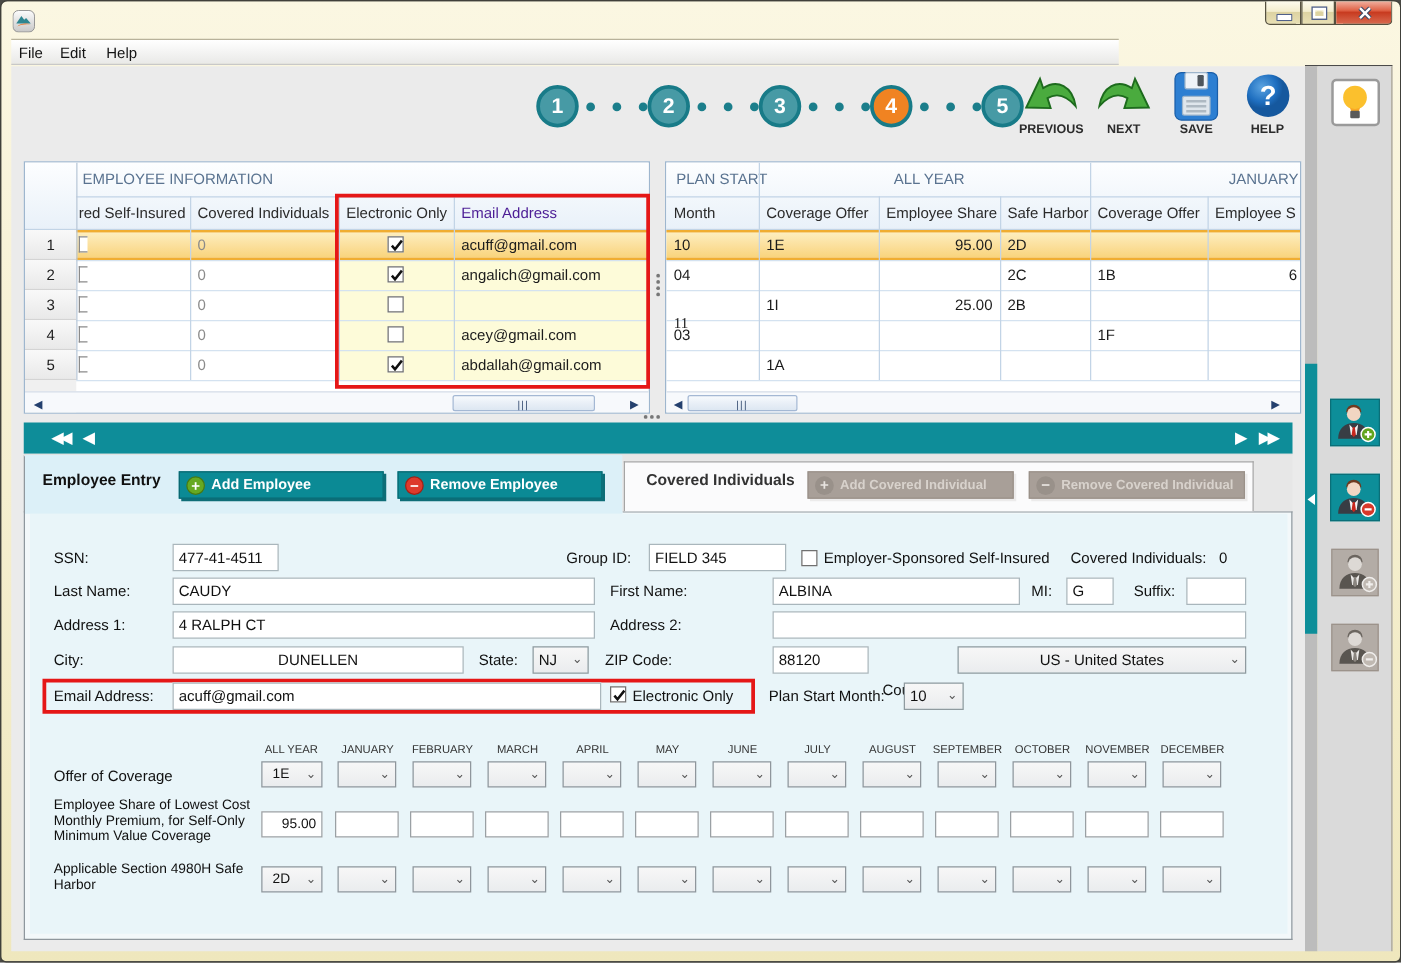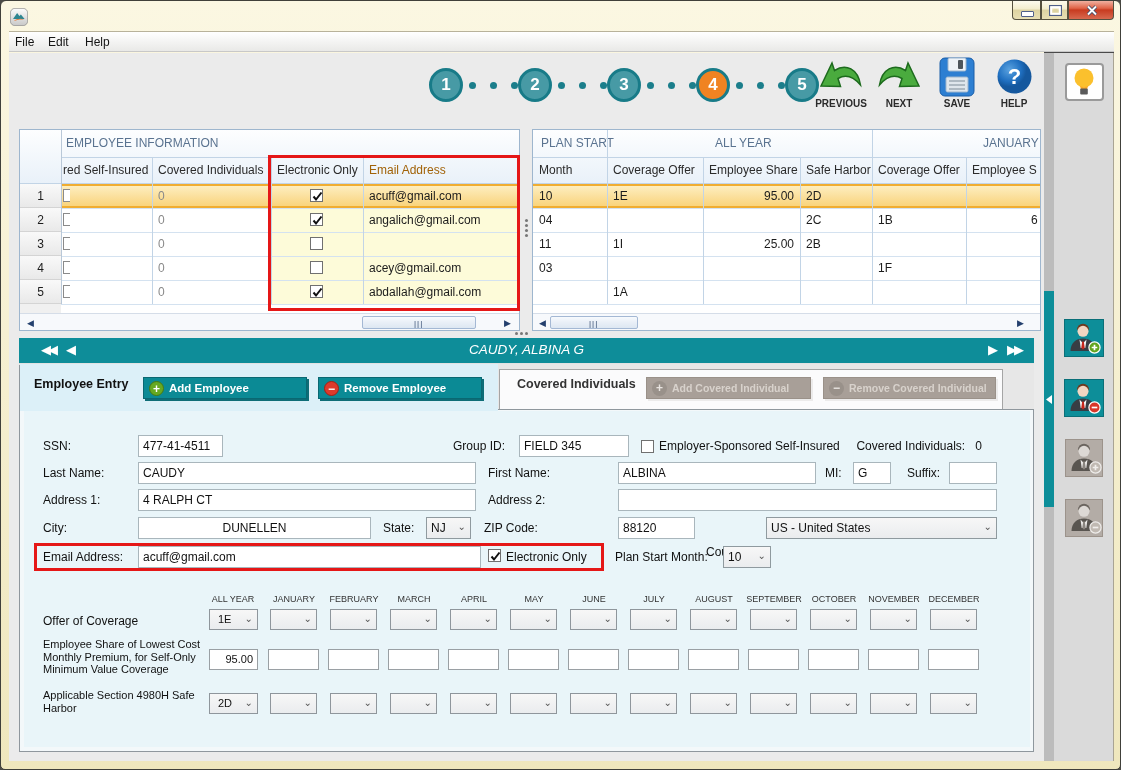--- a/index.html
+++ b/index.html
@@ -7,21 +7,21 @@
 #win{position:absolute;left:0;top:0;width:1121px;height:770px;background:linear-gradient(#fbf7e2,#efe7bd);border:1px solid #40403a;border-radius:6px 6px 5px 5px;overflow:hidden;}
 .abs{position:absolute;}
 
 #title{position:absolute;left:31px;top:9px;font-size:12px;color:#0a0a0a;}
 #appicon{position:absolute;left:9px;top:7px;width:18px;height:18px;}
 .winbtn{position:absolute;top:0;height:19px;border:1px solid #55503f;border-top:none;background:linear-gradient(#fdfbee 0%,#f3edcd 45%,#ddd3a2 50%,#e8dfb4 100%);}
 #btnmin{left:1011px;width:29px;border-radius:0 0 0 4px;}
 #btnmax{left:1040px;width:27px;}
 #btnclose{left:1067px;width:46px;border-radius:0 0 4px 0;background:linear-gradient(#f0b0a0 0%,#e06448 40%,#c83b20 50%,#d8694f 100%);}
 
-#menubar{position:absolute;left:8px;top:30px;width:1105px;height:21px;background:linear-gradient(#ffffff,#e9e9e7);border-top:1px solid #b8b29a;border-bottom:1px solid #c8c8c8;}
+#menubar{position:absolute;left:8px;top:30px;width:886px;height:21px;background:linear-gradient(#ffffff,#e9e9e7);border-top:1px solid #b8b29a;border-bottom:1px solid #c8c8c8;}
 #menubar span{position:absolute;top:3px;font-size:12px;color:#141414;}
 #mline{position:absolute;left:1043px;top:51px;width:70px;height:1px;background:#4a4a4a;}
 
 #content{position:absolute;left:8px;top:52px;width:1035px;height:708px;background:#ebebeb;}
 #vsplit{position:absolute;left:1043px;top:52px;width:10px;height:708px;background:#bcbcbc;}
 #vsplitteal{position:absolute;left:1043px;top:290px;width:10px;height:216px;background:#0d8e99;}
 #sidebar{position:absolute;left:1053px;top:52px;width:60px;height:708px;background:#dadada;border-right:1px solid #a9a494;}
 
 
 #stepbox{position:absolute;left:8px;top:52px;width:406px;height:74px;border:3px solid #e51717;background:#ebebeb;}
@@ -215,21 +215,21 @@
   <div class="tlabel" style="left:926px;top:97px;width:60px;">SAVE</div>
   <div class="tlabel" style="left:983px;top:97px;width:60px;">HELP</div>
  </div>
  <div id="grids">
  <div class="grid" id="lgrid" style="left:18px;top:128px;width:501px;height:202px;overflow:hidden;">
   <div class="ghead" style="top:0;width:499px;height:54px;"></div>
   <div class="gh-lbl" style="left:46px;color:#5a7390;">EMPLOYEE INFORMATION</div>
   <div class="gh-lbl" style="left:43px;top:33px;color:#2b2b2b;">red Self-Insured</div>
   <div class="gh-lbl" style="left:138px;top:33px;color:#2b2b2b;">Covered Individuals</div>
   <div class="gh-lbl" style="left:257px;top:33px;color:#2b2b2b;">Electronic Only</div>
-  <div class="gh-lbl" style="left:349px;top:33px;color:#a16207;">Email Address</div>
+  <div class="gh-lbl" style="left:349px;top:33px;color:#4c1d95;">Email Address</div>
   <div class="hl" style="top:27px;left:41px;width:458px;background:#c2d4e6;"></div>
   <div class="hl" style="top:54px;width:499px;background:#c2d4e6;"></div>
   <div class="abs" style="left:0;top:54px;width:41px;height:24px;background:linear-gradient(#f9f9f9,#e9e9e9);border-bottom:1px solid #d4d4d4;"></div>
   <div class="abs" style="left:0;top:78px;width:41px;height:24px;background:linear-gradient(#f9f9f9,#e9e9e9);border-bottom:1px solid #d4d4d4;"></div>
   <div class="abs" style="left:0;top:102px;width:41px;height:24px;background:linear-gradient(#f9f9f9,#e9e9e9);border-bottom:1px solid #d4d4d4;"></div>
   <div class="abs" style="left:0;top:126px;width:41px;height:24px;background:linear-gradient(#f9f9f9,#e9e9e9);border-bottom:1px solid #d4d4d4;"></div>
   <div class="abs" style="left:0;top:150px;width:41px;height:24px;background:linear-gradient(#f9f9f9,#e9e9e9);border-bottom:1px solid #d4d4d4;"></div>
   <div class="abs" style="left:0;top:174px;width:41px;height:26px;background:#f0f0f0;"></div>
   <div class="abs" style="left:251px;top:78px;width:248px;height:96px;background:#fdfbd9;"></div>
   <div class="rowhl" style="left:41px;top:54px;width:458px;height:24px;"></div>
@@ -321,40 +321,39 @@
   <div class="vline" style="left:339px;height:174px;"></div>
   <div class="vline" style="left:433px;top:27px;height:147px;"></div>
   <div class="cell" style="left:6px;top:59px;">10</div>
         <div class="cell" style="left:80px;top:59px;">1E</div>
         <div class="cell" style="left:170px;top:59px;width:91px;text-align:right;">95.00</div>
         <div class="cell" style="left:273px;top:59px;">2D</div>
   <div class="cell" style="left:6px;top:83px;">04</div>
         <div class="cell" style="left:273px;top:83px;">2C</div>
         <div class="cell" style="left:345px;top:83px;">1B</div>
         <div class="cell" style="left:498px;top:83px;">6</div>
-  <div class="cell" style="left:6px;top:107px;">11</div>
+  <div class="cell" style="left:6px;top:121px;font-family:Liberation Serif, serif;">11</div>
         <div class="cell" style="left:80px;top:107px;">1I</div>
         <div class="cell" style="left:170px;top:107px;width:91px;text-align:right;">25.00</div>
         <div class="cell" style="left:273px;top:107px;">2B</div>
   <div class="cell" style="left:6px;top:131px;">03</div>
         <div class="cell" style="left:345px;top:131px;">1F</div>
   <div class="cell" style="left:80px;top:155px;">1A</div>
   <div class="sbar" style="left:0;top:183px;width:507px;height:17px;">
    <div class="sarrow" style="left:6px;">◀</div>
    <div class="sarrow" style="left:484px;">▶</div>
    <div class="sthumb" style="left:17px;width:88px;">
             <span style="position:absolute;left:38px;top:2px;font-size:8px;color:#31496e;letter-spacing:1px;">|||</span>
           </div>
   </div>
  </div>
  </div>
  <div id="tealbar">
   <span style="position:absolute;left:22px;top:4px;font-size:13px;letter-spacing:-3px;">◀◀</span>
   <span style="position:absolute;left:47px;top:4px;font-size:13px;">◀</span>
-  <div style="position:absolute;left:0;top:4px;width:100%;text-align:center;font-size:13.5px;font-style:italic;">CAUDY, ALBINA G</div>
   <span style="position:absolute;right:36px;top:4px;font-size:13px;">▶</span>
   <span style="position:absolute;right:13px;top:4px;font-size:13px;letter-spacing:-3px;">▶▶</span>
  </div>
  <div id="lowframe"></div>
     <div id="lowblue"></div>
     <div id="lftop"></div>
     <div id="eeline"></div>
     <div class="abs" style="left:18px;top:362px;width:1015px;height:2px;background:#e2e2e2;"></div>
     <div id="eetab"></div>
  <div id="tabs">
@@ -399,21 +398,21 @@
   <div class="fin" style="left:137px;top:488px;width:338px;">4 RALPH CT</div>
   <div class="flbl" style="left:487px;top:492px;">Address 2:</div>
   <div class="fin" style="left:617px;top:488px;width:379px;"></div>
   <div class="flbl" style="left:42px;top:520px;">City:</div>
   <div class="fin" style="left:137px;top:516px;width:233px;text-align:center;">DUNELLEN</div>
   <div class="flbl" style="left:382px;top:520px;">State:</div>
   <div class="fdd" style="left:425px;top:516px;width:45px;">NJ<i>⌄</i></div>
   <div class="flbl" style="left:483px;top:520px;">ZIP Code:</div>
   <div class="fin" style="left:617px;top:516px;width:77px;">88120</div>
   <div class="flbl" style="left:705px;top:544px;">Country:</div>
-  <div class="fdd" style="left:765px;top:516px;width:231px;">US - United States<i>⌄</i></div>
+  <div class="fdd" style="left:765px;top:516px;width:231px;text-align:center;">US - United States<i>⌄</i></div>
   <div class="abs" style="left:33px;top:542px;width:570px;height:28px;border:3px solid #e51717;"></div>
   <div class="flbl" style="left:42px;top:549px;">Email Address:</div>
   <div class="fin" style="left:137px;top:545px;width:343px;">acuff@gmail.com</div>
   <div class="fcb" style="left:487px;top:548px;">
         <svg class="chk" viewBox="0 0 11 11">
           <path d="M1.5 5.5 L4 8.5 L9.5 1.5" stroke="#111" stroke-width="2" fill="none"></path>
         </svg>
       </div>
   <div class="flbl" style="left:505px;top:549px;">Electronic Only</div>
   <div class="flbl" style="left:614px;top:549px;">Plan Start Month:</div>

